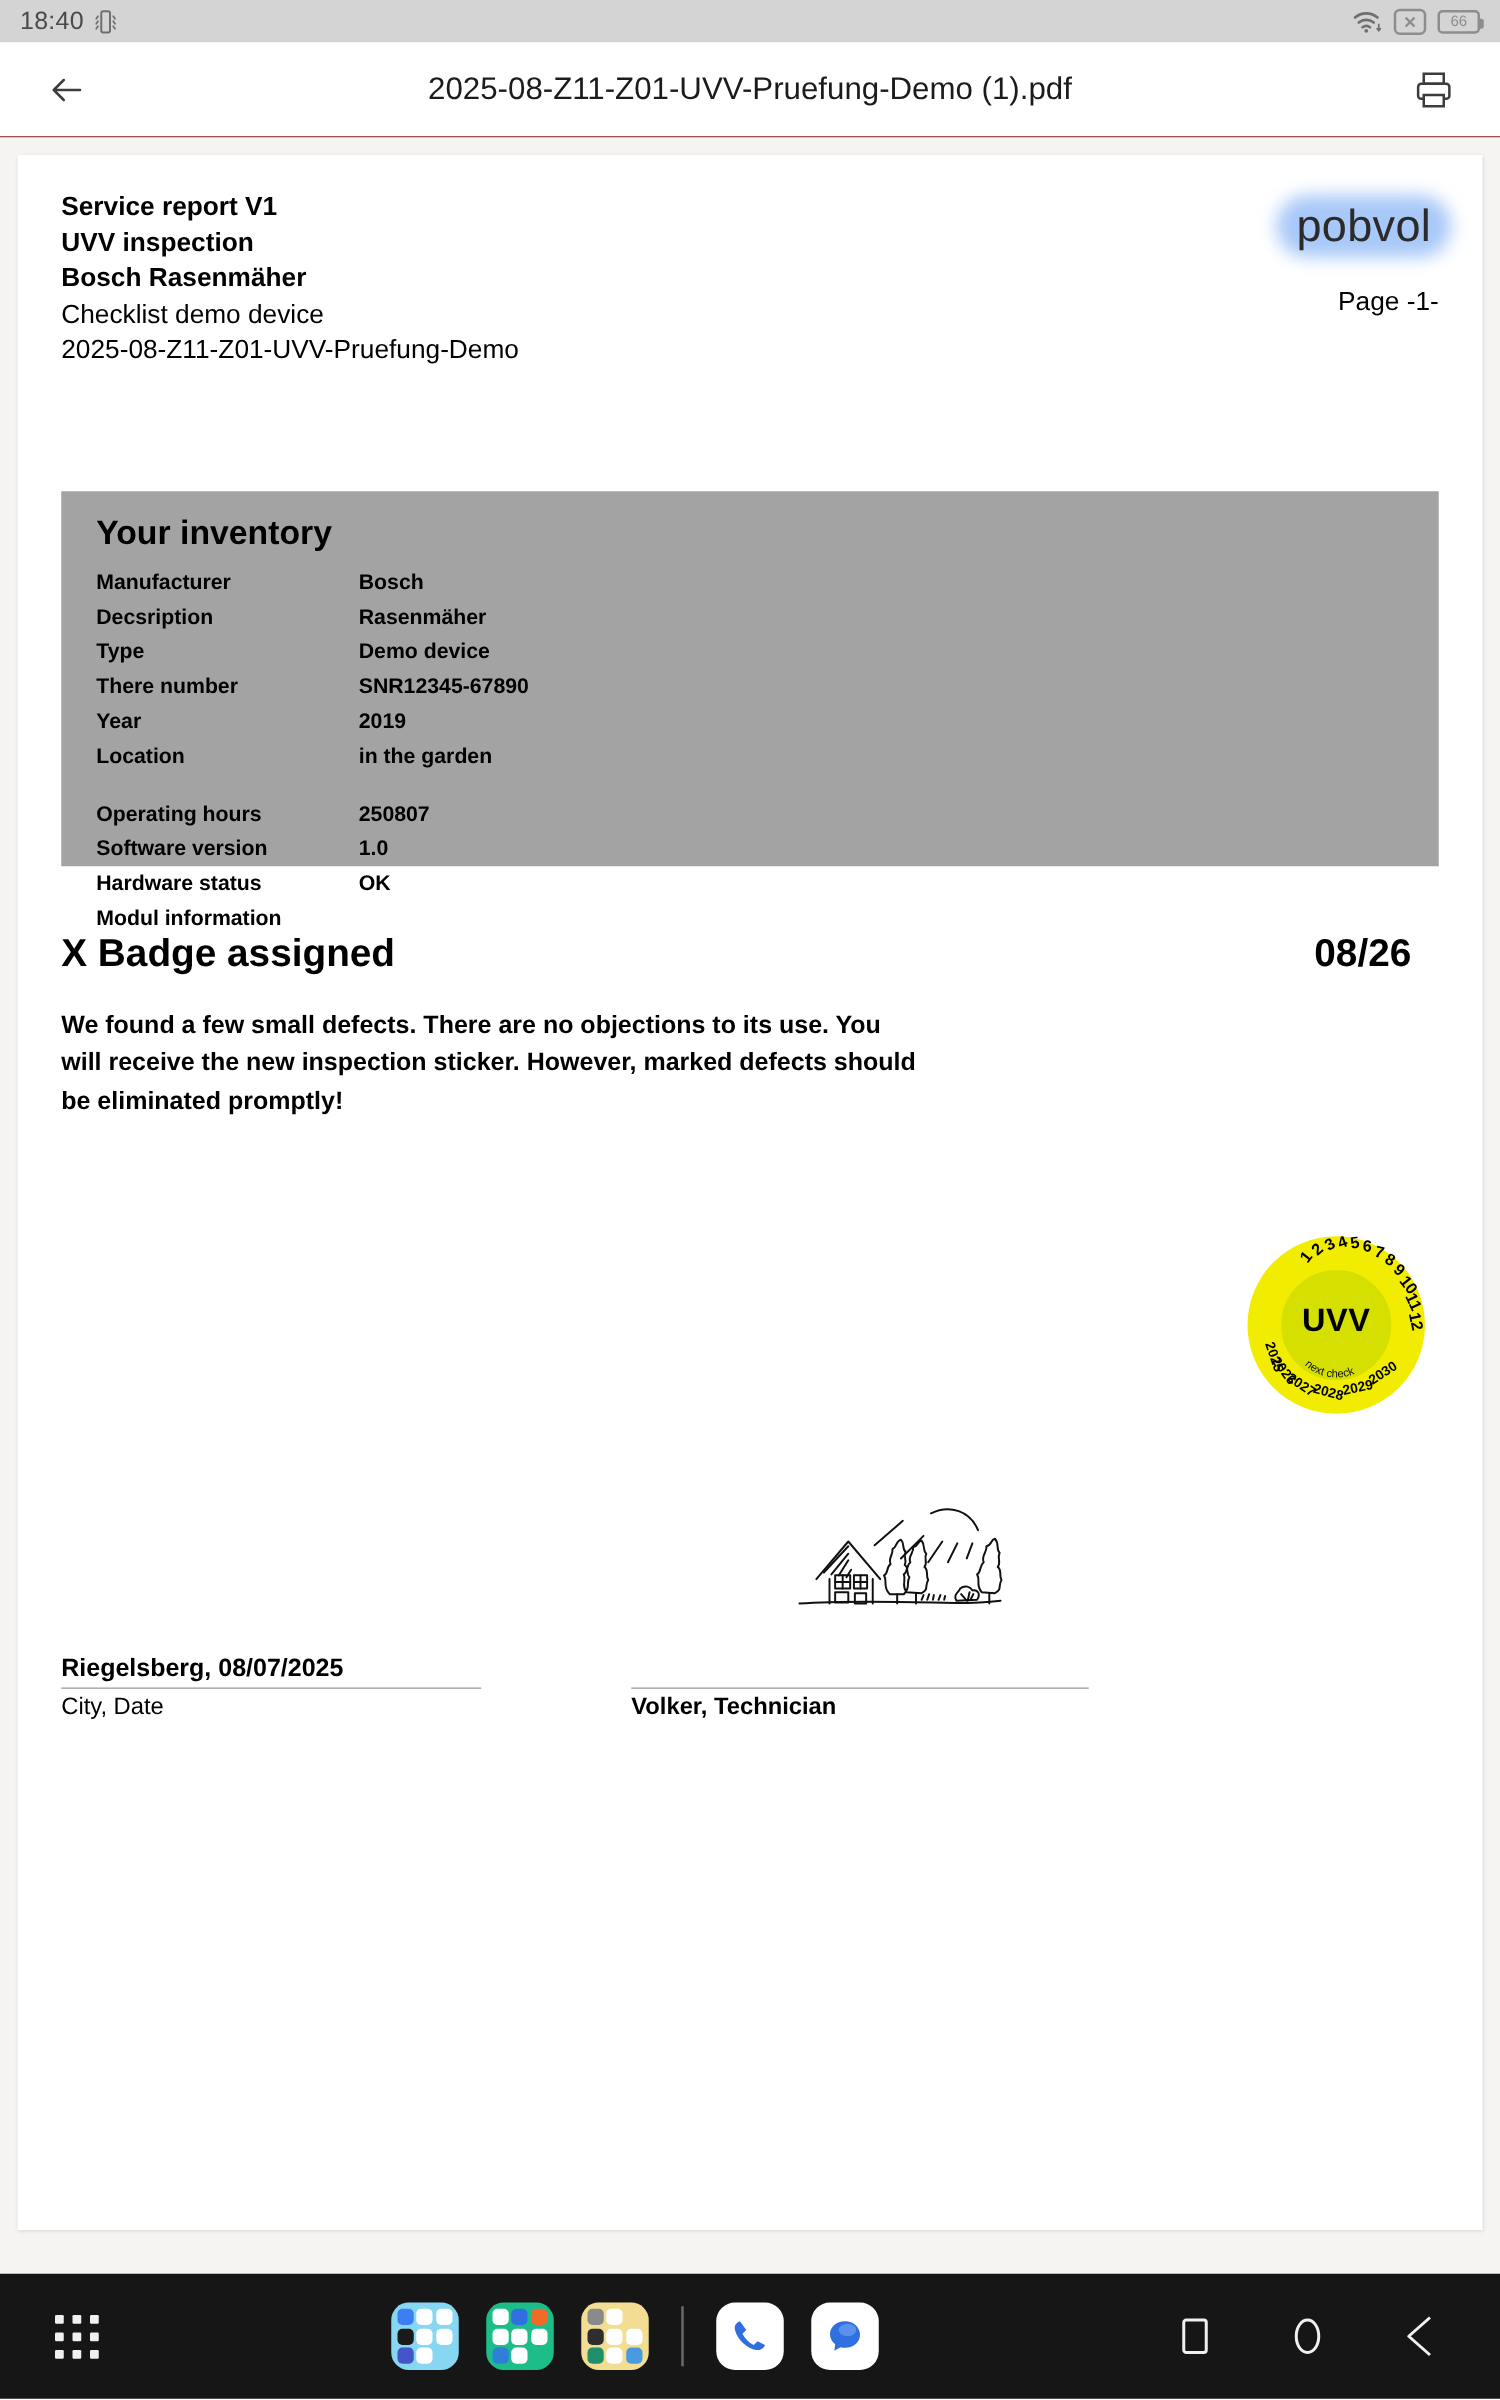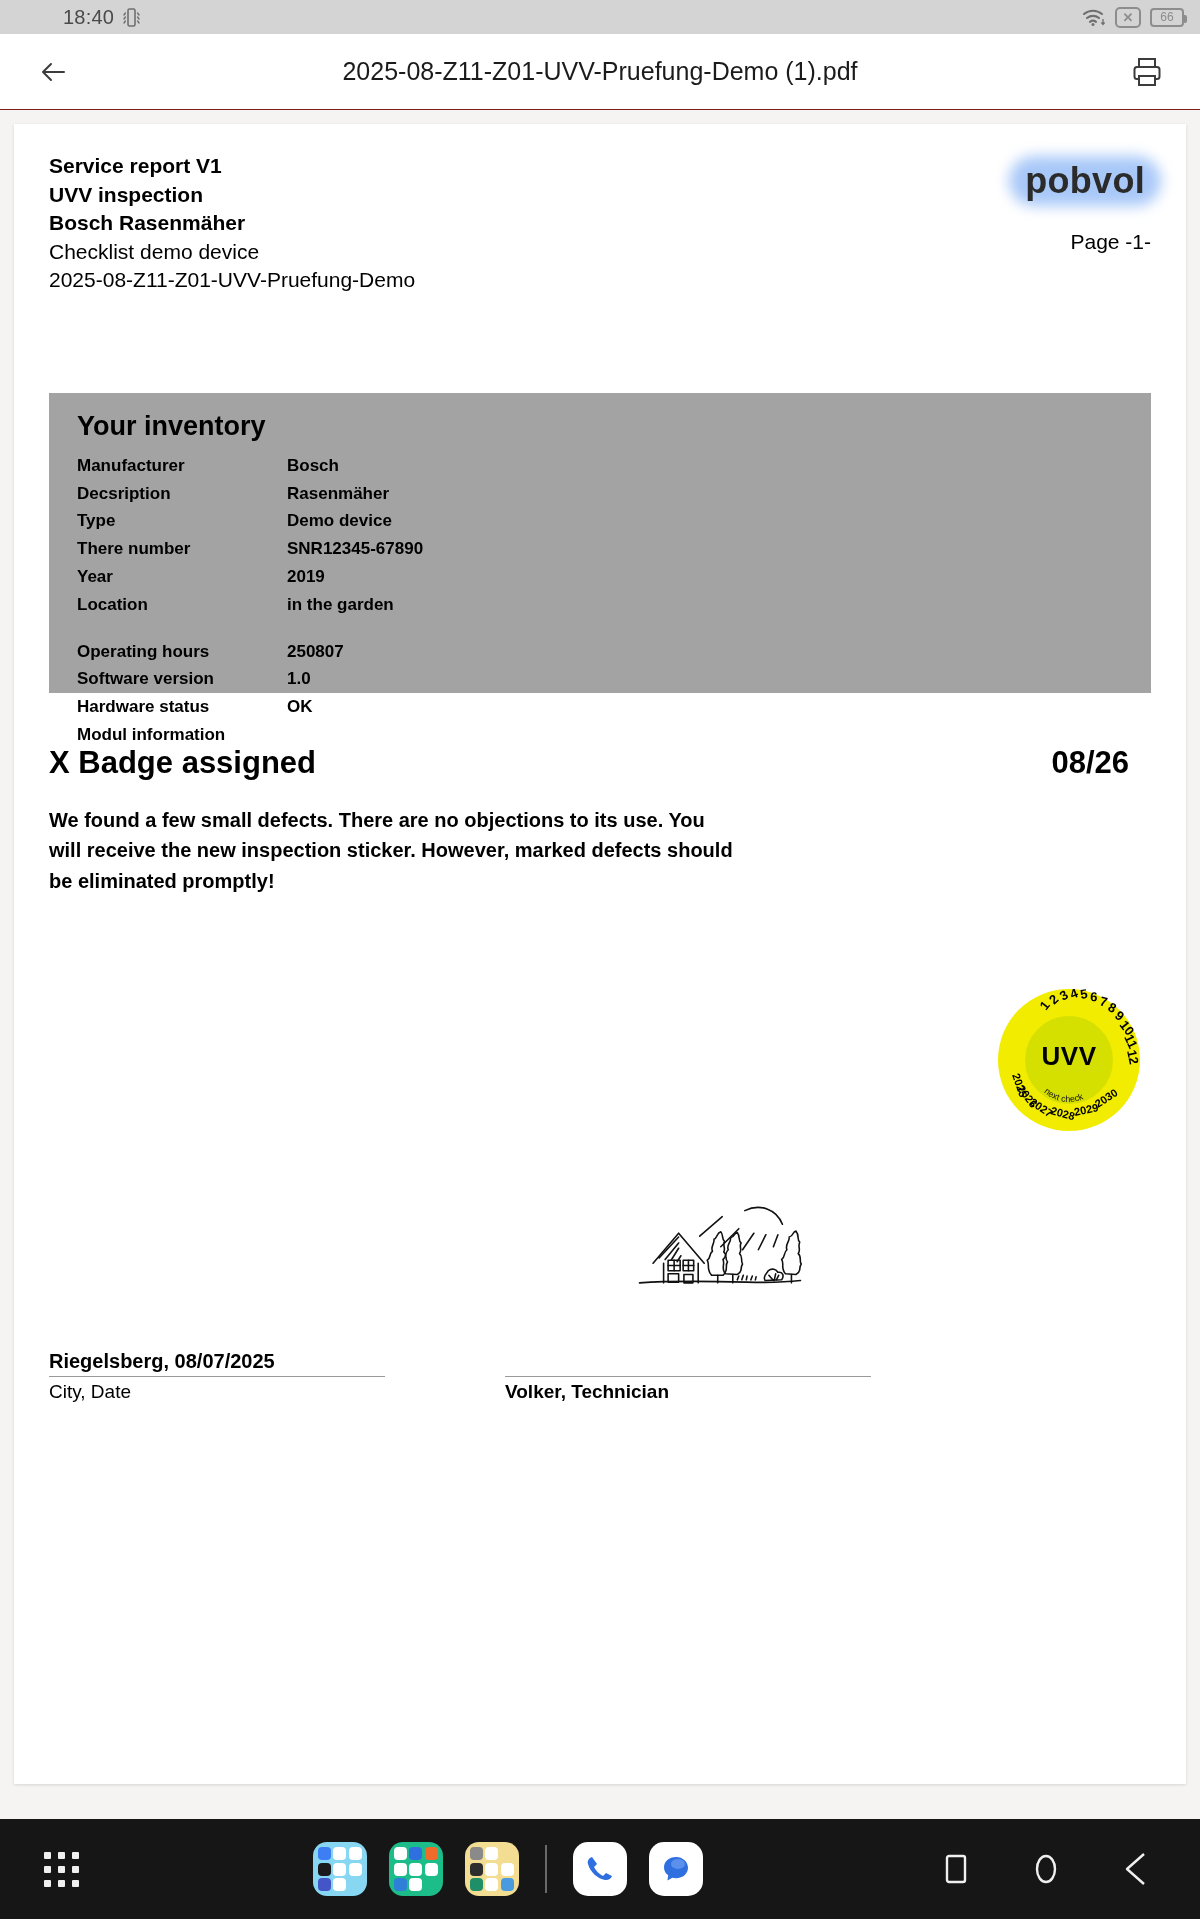--- a/index.html
+++ b/index.html
@@ -10,21 +10,21 @@
     overflow: hidden;
   }
 
   
   .statusbar {
     height: 34px; width: 100%;
     background: #d4d4d4;
     display: flex; align-items: center; justify-content: space-between;
     padding: 0 16px;
   }
-  .sb-left, .sb-right { display: flex; align-items: center; gap: 9px; margin-left: 47px; }
+  .sb-left, .sb-right { display: flex; align-items: center; gap: 9px; }
   .sb-time { font-size: 20px; color: #4a4a4a; letter-spacing: .2px; }
   .sb-icon { display: flex; align-items: center; }
   .batt {
     border: 2px solid #8d8d8d; border-radius: 4px;
     width: 34px; height: 19px;
     font-size: 12px; color: #8d8d8d;
     display: flex; align-items: center; justify-content: center;
     position: relative;
   }
   .batt::after {
@@ -80,21 +80,21 @@
   .logo-wrap {
     display: inline-block; position: relative;
     margin-top: 8px; margin-right: 6px;
   }
   .logo-glow {
     position: absolute; left: -16px; right: -16px; top: -4px; bottom: -4px;
     background: #a8c8f8; border-radius: 26px;
     filter: blur(7px);
   }
   .logo-text {
-    position: relative; font-size: 36px; font-weight: 700;
+    position: relative; font-size: 36px; font-weight: 400;
     color: #2b2b2b; letter-spacing: .3px;
   }
   .page-no { margin-top: 28px; font-size: 21px; color: #000; }
 
   
   .inventory {
     margin-top: 98px;
     background: #a3a3a3;
     padding: 18px 28px 30px 28px;
     height: 300px;
@@ -133,21 +133,21 @@
     border: 3px solid #f2ec00;
   }
   .sticker .uvv {
     position: absolute; width: 100%; text-align: center; top: 52px;
     font-size: 26px; font-weight: 700; color: #000; letter-spacing: .5px;
   }
 
   
   .sig-sketch { position: absolute; left: 612px; top: 1075px; }
   .sig-row {
-    position: absolute; left: 35px; right: 35px; top: 1226px;
+    position: absolute; left: 35px; right: 35px; top: 1200px;
     display: flex;
   }
   .sig-block { width: 336px; }
   .sig-block.right { margin-left: 120px; width: 366px; font-weight: bold; }
   .sig-val { font-size: 20px; font-weight: 700; color: #000; padding-bottom: 3px; }
   .sig-line { border-bottom: 1.5px solid #9a9a9a; }
   .sig-cap { font-size: 19px; color: #000; margin-top: 4px; }
   .sig-spacer { height: 27px; }
 
   

